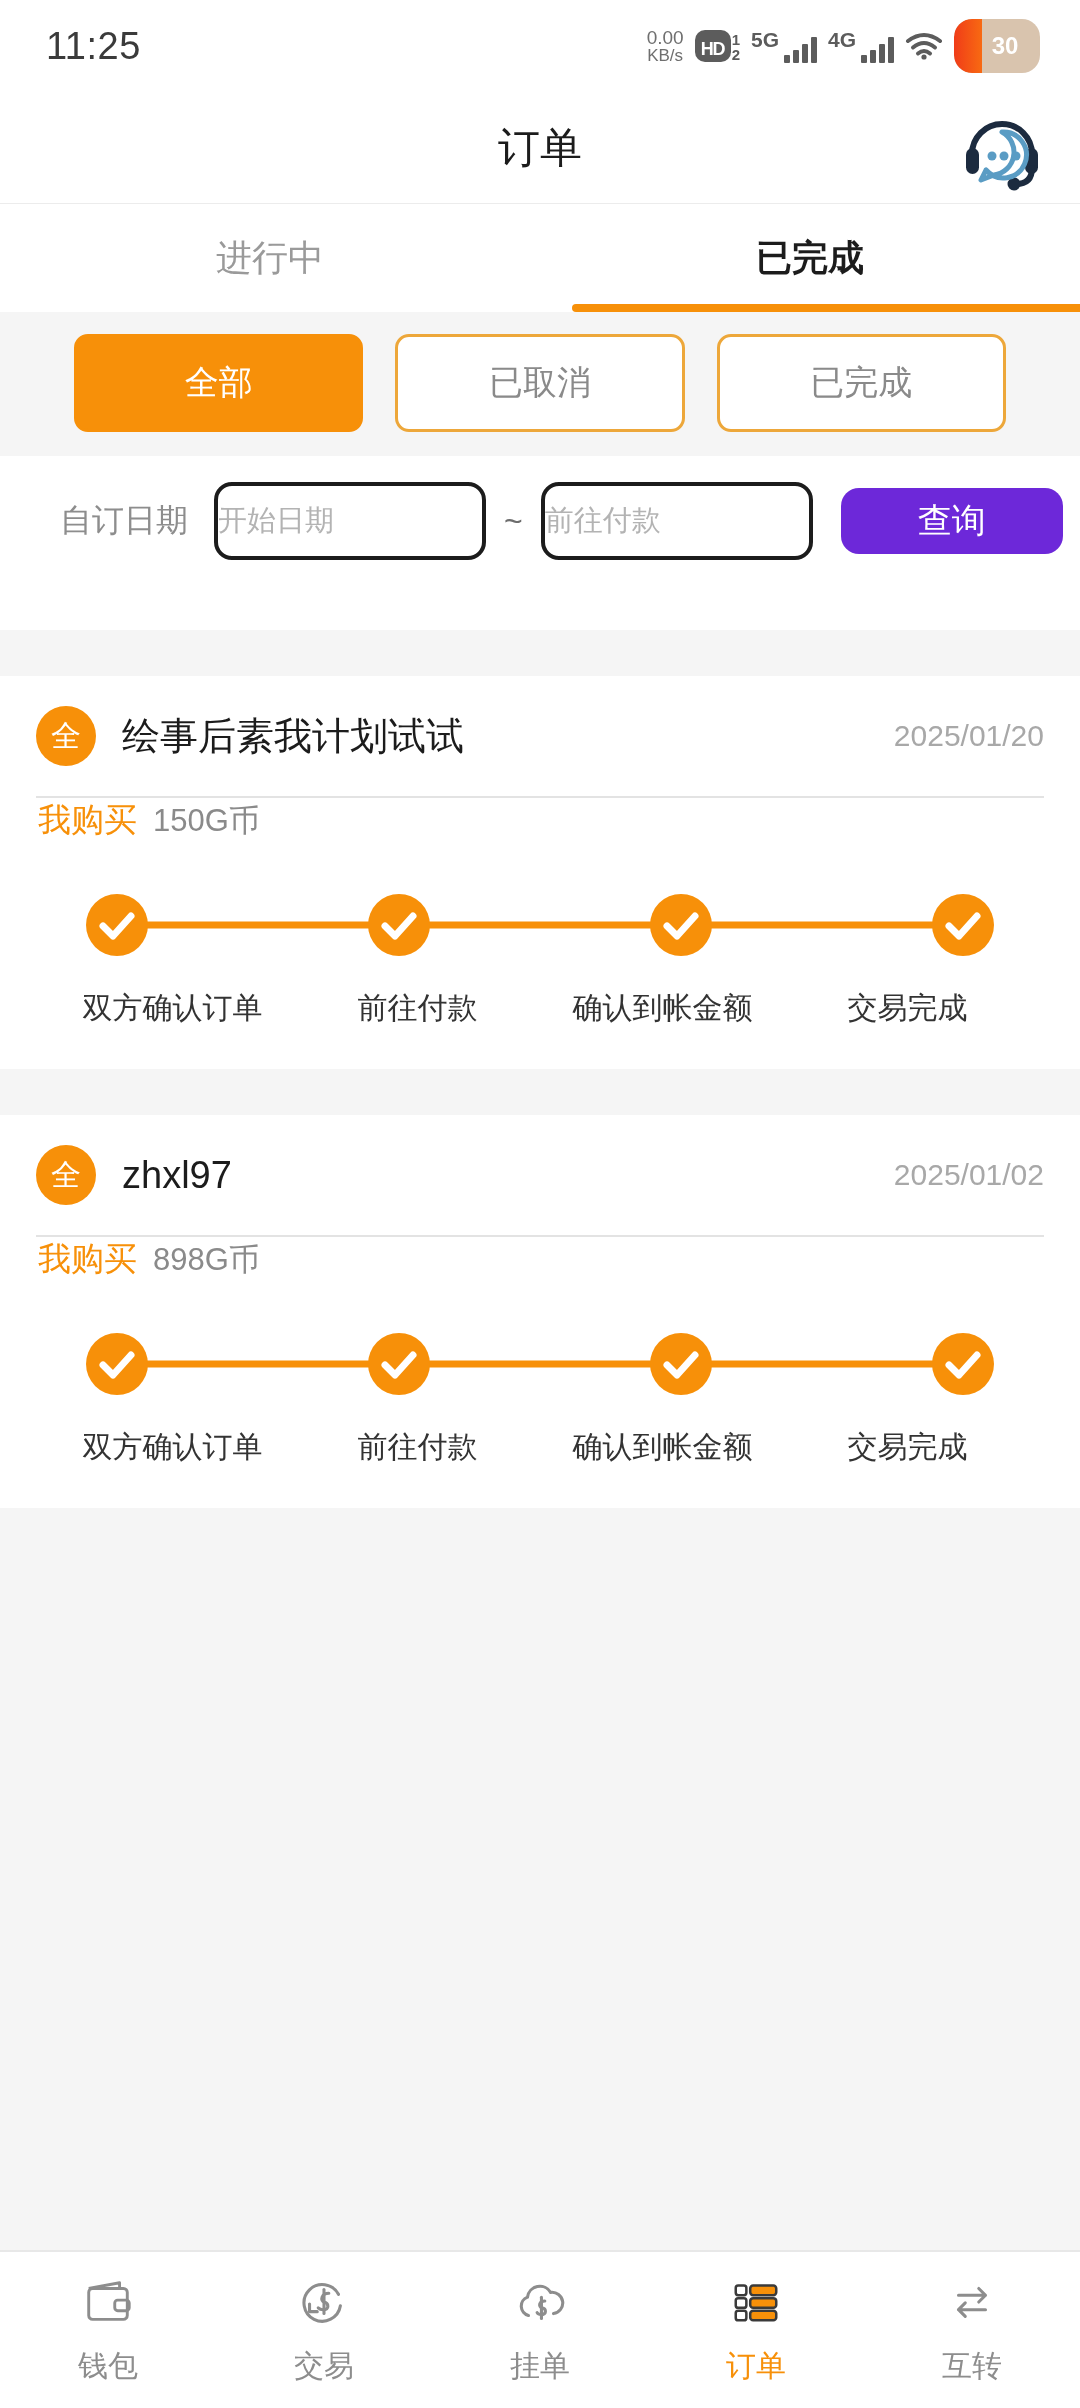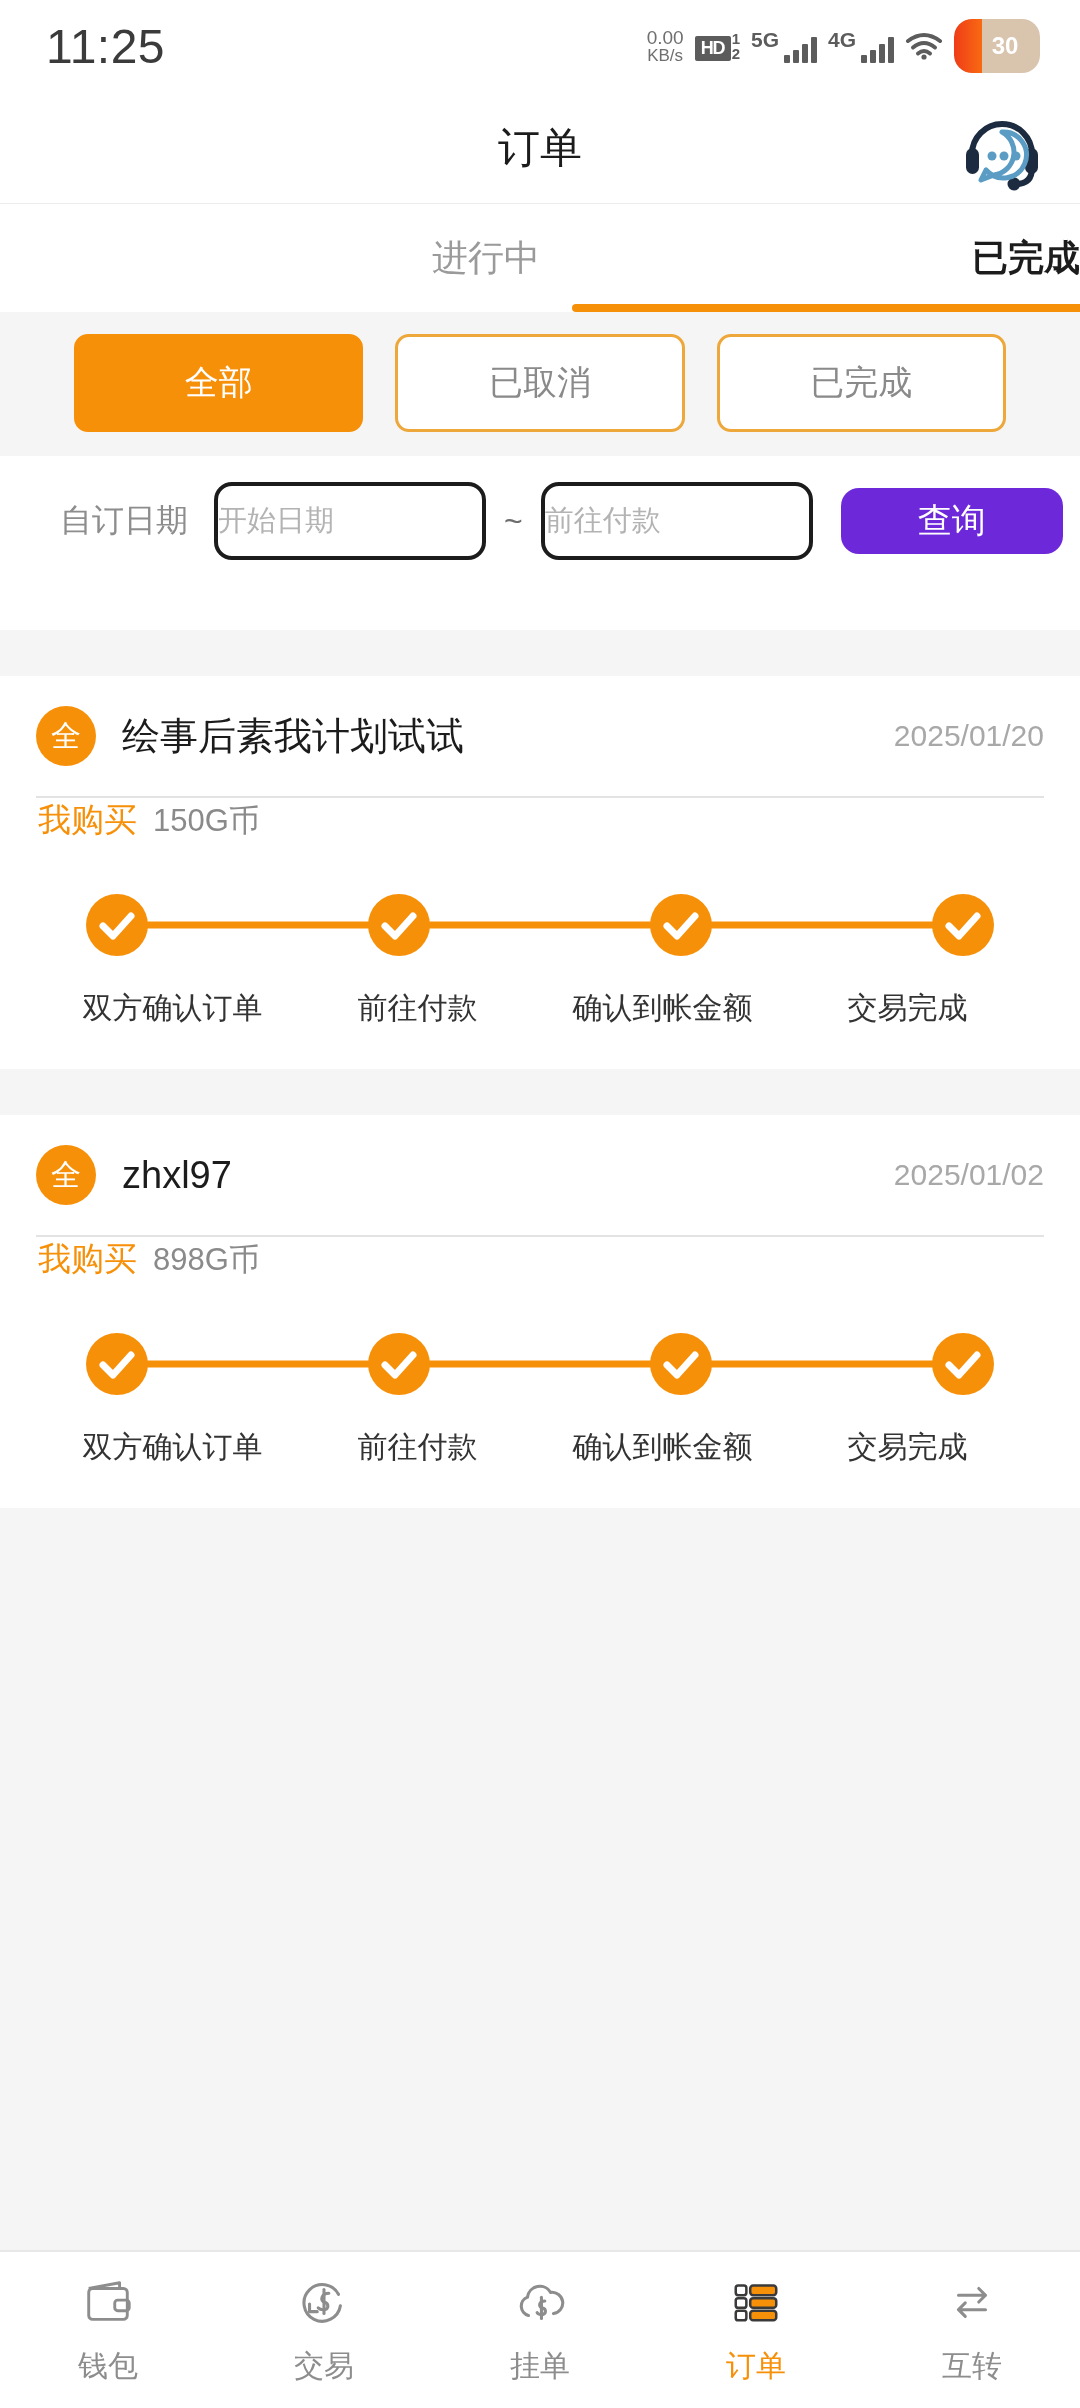--- a/index.html
+++ b/index.html
@@ -10,29 +10,29 @@
     overflow: hidden;
   }
   .phone { position: relative; width: 1080px; height: 2408px; background: #f5f5f5; }
 
   
   .statusbar {
     height: 92px; background: #ffffff;
     display: flex; align-items: center; justify-content: space-between;
     padding: 0 40px 0 46px;
   }
-  .clock { font-size: 48px; color: #3b3b3b; letter-spacing: 0.5px; }
+  .clock { font-size: 38px; color: #3b3b3b; letter-spacing: 0.5px; }
   .status-right { display: flex; align-items: center; gap: 11px; }
   .netspeed { display: flex; flex-direction: column; align-items: center; line-height: 1.02; color: #6f6f6f; }
   .netspeed .n1 { font-size: 19px; }
   .netspeed .n2 { font-size: 17px; }
   .hd-wrap { display: flex; align-items: flex-end; gap: 1px; }
   .hd-box {
     background: #5c5c5c; color: #fff; font-size: 18px; font-weight: bold;
-    border-radius: 2px; padding: 3px 6px 4px; letter-spacing: -1px; line-height: 1;
+    border-radius: 10px; padding: 10px 6px 4px; letter-spacing: -1px; line-height: 1;
   }
   .hd-sub { display: flex; flex-direction: column; font-size: 15px; font-weight: bold; color: #5c5c5c; line-height: 1.0; }
   .sig-group { display: flex; align-items: flex-end; gap: 5px; }
   .sig-label { font-size: 21px; font-weight: bold; color: #5c5c5c; line-height: 1; margin-bottom: 13px;}
   .bars { display: flex; align-items: flex-end; gap: 3px; height: 26px; }
   .bars i { width: 6px; background: #5c5c5c; border-radius: 1px; display: block; }
   .bars i:nth-child(1){height:8px}.bars i:nth-child(2){height:13px}
   .bars i:nth-child(3){height:19px}.bars i:nth-child(4){height:26px}
   .wifi { width: 38px; height: 28px; position: relative; }
   .batt {
@@ -48,21 +48,21 @@
   .header {
     height: 112px; background: #fff; position: relative;
     display: flex; align-items: center; justify-content: center;
     border-bottom: 1px solid #ececec;
   }
   .header-title { font-size: 42px; color: #1c1c1c; }
   .cs-icon { position: absolute; right: 32px; top: 50%; transform: translateY(-50%); width: 92px; height: 92px; }
 
   
   .tabs { height: 108px; background: #fff; display: flex; }
-  .tab { flex: 1; display: flex; align-items: center; justify-content: flex-end;
+  .tab { flex: 1; display: flex; align-items: center; justify-content: center;
          font-size: 36px; color: #9a9a9a; position: relative; }
   .tab.active { color: #1c1c1c; font-weight: bold; }
   .tab.active::after {
     content: ""; position: absolute; bottom: 0; left: 32px; right: -540px;
     height: 8px; background: #f79009; border-radius: 4px;
   }
 
   
   .chips-wrap { background: #f5f5f5; padding: 22px 0 24px; }
   .chips { display: flex; gap: 32px; padding: 0 74px; }

